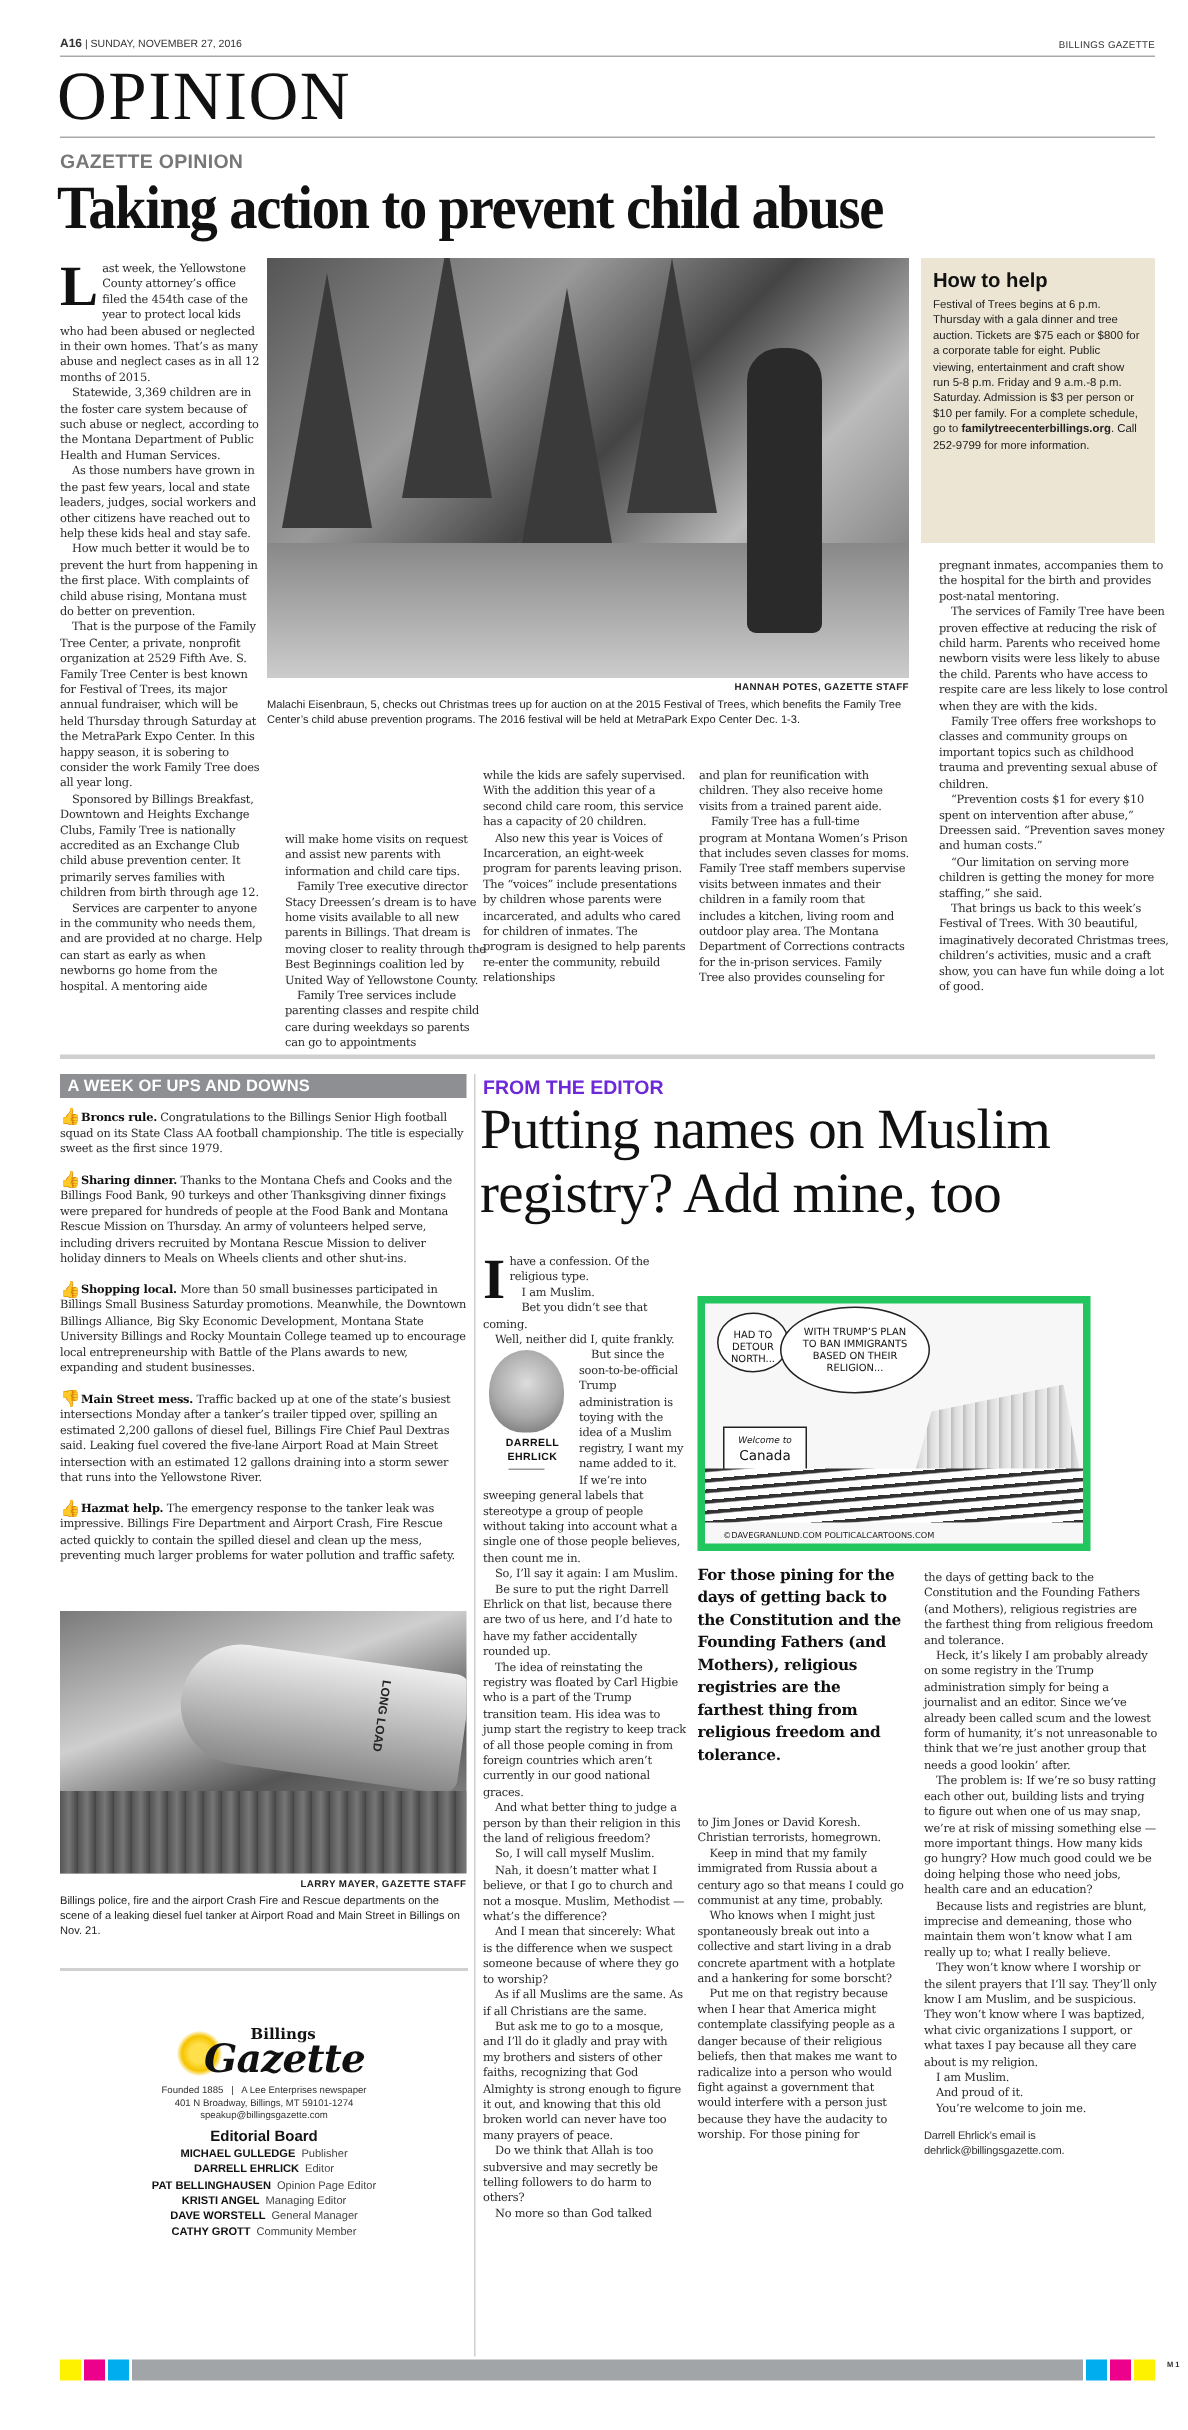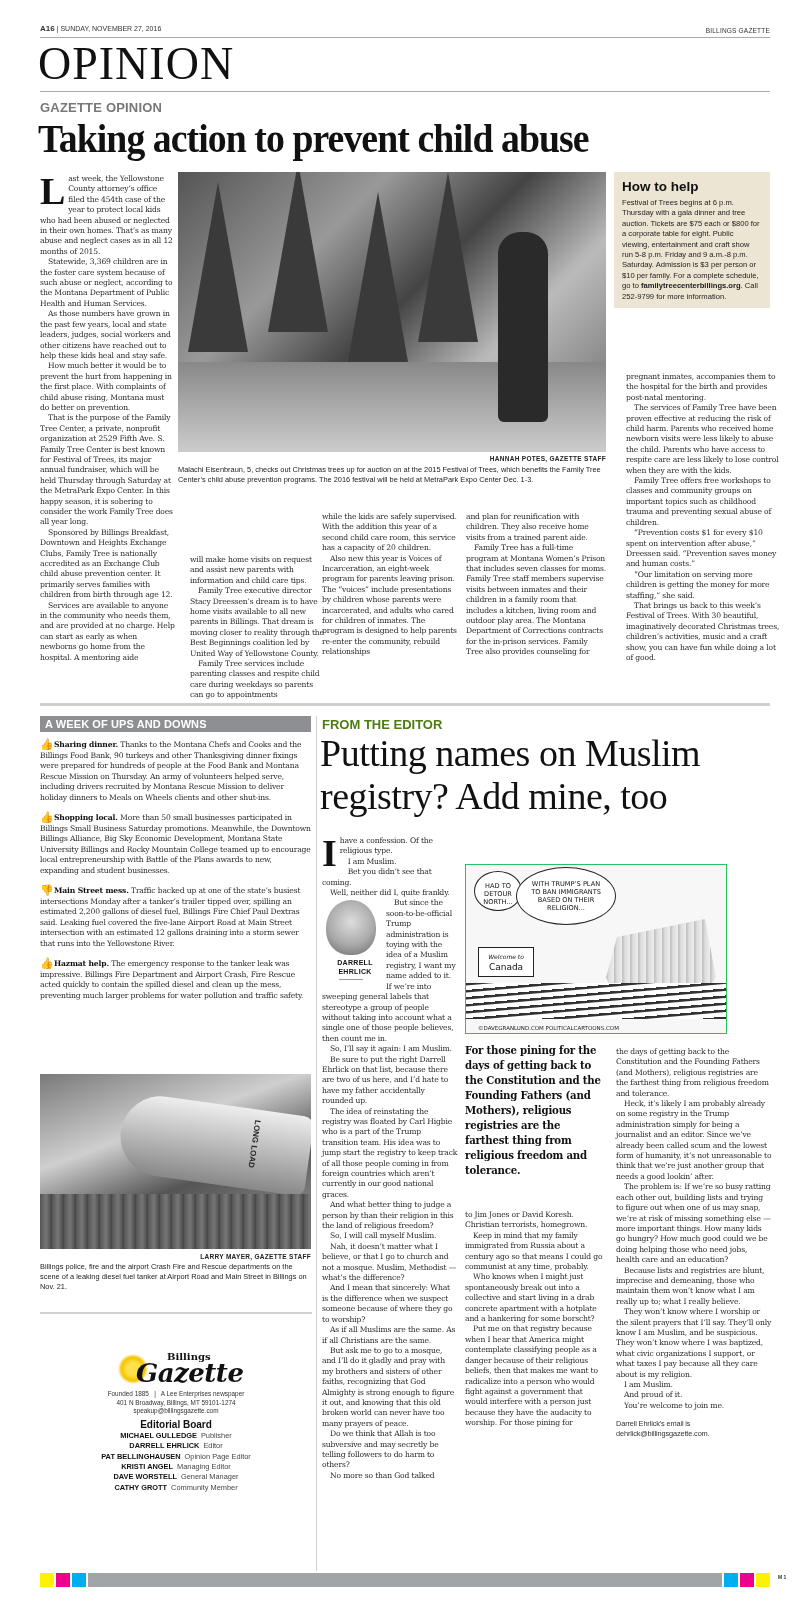--- a/index.html
+++ b/index.html
@@ -26,21 +26,21 @@
   #photo-1 { left: 178px; top: 172px; width: 428px; height: 280px; background: linear-gradient(135deg,#555 0%,#999 30%,#444 50%,#bbb 70%,#666 100%); overflow: hidden; }
   #photo-1 .tree { position: absolute; width: 0; height: 0; border-left: 30px solid transparent; border-right: 30px solid transparent; border-bottom: 170px solid #3a3a3a; }
   #photo-1 .floor { position: absolute; left: 0; bottom: 0; width: 100%; height: 90px; background: linear-gradient(180deg,#888,#ccc); }
   #photo-1 .boy { position: absolute; left: 320px; top: 60px; width: 50px; height: 190px; background: #2a2a2a; border-radius: 22px 22px 6px 6px; }
   #photo-credit-1 { left: 178px; top: 455px; width: 428px; text-align: right; font-size: 6.5px; font-weight: bold; letter-spacing: 0.3px; color: #222; }
   #caption-1 { left: 178px; top: 465px; width: 430px; font-size: 7.4px; line-height: 10px; color: #222; }
   #col2 { left: 190px; top: 512px; width: 135px; margin-top: 43px; }
   #col3 { left: 322px; top: 512px; width: 135px; }
   #col4 { left: 466px; top: 512px; width: 140px; }
   #col5 { left: 614px; top: 372px; width: 156px; margin-left: 12px; }
-  #how-to-help { left: 614px; top: 172px; width: 156px; height: 136px; background: #ece5d3; padding: 7px 8px; }
+  #how-to-help { left: 614px; top: 172px; width: 156px; height: 190px; background: #ece5d3; padding: 7px 8px; }
   #how-to-help h3 { font-family: "Liberation Sans", sans-serif; font-size: 13.5px; font-weight: bold; color: #111; margin-bottom: 4px; }
   #how-to-help .txt { font-family: "Liberation Sans", sans-serif; font-size: 7.6px; line-height: 10.4px; color: #222; }
   #how-to-help b { font-weight: bold; }
 
   #rule-mid { left: 40px; top: 703px; width: 730px; height: 3px; background: #cfcfcf; }
 
   
   #ups-header { left: 40px; top: 716px; width: 271px; height: 16px; background: #8d8f92; color: #fff; font-family: "Liberation Sans", sans-serif; font-weight: bold; font-size: 11px; line-height: 16px; padding-left: 5px; letter-spacing: 0.1px; }
   #ups-list { left: 40px; top: 740px; width: 272px; }
   .ud-item { font-family: "DejaVu Serif", serif; font-size: 7.6px; line-height: 10.5px; color: #2a2a2a; margin-bottom: 10px; letter-spacing: -0.15px; }
@@ -58,28 +58,28 @@
   #masthead-logo .sun { position: absolute; left: 78px; top: 4px; width: 30px; height: 30px; border-radius: 50%; background: radial-gradient(circle,#ffe04a 30%,#f5c400 55%,rgba(255,210,0,0) 72%); }
   #masthead-logo .small { position: absolute; left: 127px; top: 1px; font-family: "DejaVu Serif", serif; font-weight: bold; font-size: 10px; color: #111; }
   #masthead-logo .big { position: absolute; left: 96px; top: 8px; font-family: "DejaVu Serif", serif; font-weight: bold; font-size: 26px; line-height: 30px; color: #111; letter-spacing: -0.5px; font-style: italic; }
   #masthead .info { font-family: "Liberation Sans", sans-serif; font-size: 6.4px; line-height: 8.6px; color: #333; }
   #masthead h4 { font-family: "Liberation Sans", sans-serif; font-size: 10px; font-weight: bold; margin: 3px 0 1px; color: #111; }
   #masthead .member { font-family: Liberation Sans, sans-serif; font-size: 7.4px; line-height: 10.4px; color: #444; }
   #masthead .member b { color: #111; margin-right: 4px; }
 
   
   #vrule { left: 316px; top: 716px; width: 1px; height: 855px; background: #d0d0d0; }
-  #kicker-2 { left: 322px; top: 717px; font-size: 13px; font-weight: bold; color: #4d7c0f; font-family: "Liberation Sans", sans-serif; }
+  #kicker-2 { left: 322px; top: 717px; font-size: 13px; font-weight: bold; color: #6d28d9; font-family: "Liberation Sans", sans-serif; }
   #headline-2 { left: 320px; top: 732px; width: 460px; font-family: "Liberation Serif", serif; font-size: 38px; line-height: 43px; color: #111; letter-spacing: -0.5px; }
   #ed-col1 { left: 322px; top: 836px; width: 136px; }
   .portrait { float: left; width: 58px; margin: 2px 6px 2px 0; text-align: center; }
   .portrait .face { width: 50px; height: 55px; margin: 0 auto; border-radius: 50% 50% 45% 45%; background: radial-gradient(circle at 50% 40%,#ddd 0,#aaa 55%,#666 100%); }
   .portrait .name { font-family: "Liberation Sans", sans-serif; font-weight: bold; font-size: 7px; line-height: 9px; color: #111; margin-top: 3px; letter-spacing: 0.3px; }
   .portrait .line { width: 24px; height: 1px; background: #999; margin: 3px auto; }
-  #cartoon { left: 465px; top: 864px; width: 262px; height: 170px; background: #f7f7f7; border: 1px solid #22c55e; overflow: hidden; }
+  #cartoon { left: 465px; top: 864px; width: 262px; height: 170px; background: #f7f7f7; border: 5px solid #22c55e; overflow: hidden; }
   #cartoon .bubble { position: absolute; background: #fff; border: 1.2px solid #222; border-radius: 50%; font-family: "DejaVu Sans", sans-serif; font-size: 6.6px; line-height: 8px; text-align: center; color: #111; }
   #cartoon .sign { position: absolute; left: 12px; top: 82px; width: 56px; height: 30px; border: 1.2px solid #222; background: #fff; font-size: 9px; line-height: 10px; text-align: center; padding-top: 3px; color: #111; font-family: "DejaVu Sans", sans-serif; }
   #cartoon .sign i { font-size: 6px; }
   #cartoon .ship { position: absolute; left: 140px; top: 45px; width: 110px; height: 90px; background: repeating-linear-gradient(90deg,#bbb 0,#ddd 3px,#eee 8px); border-bottom: 3px solid #333; clip-path: polygon(10% 30%,90% 10%,100% 75%,85% 100%,10% 100%,0 75%); }
   #cartoon .sea { position: absolute; left: 0; bottom: 14px; width: 100%; height: 36px; background: repeating-linear-gradient(175deg,#333 0,#333 2px,#fff 3px,#fff 7px); }
   #cartoon .sig { position: absolute; left: 12px; bottom: 2px; font-size: 5.5px; color: #222; font-family: "DejaVu Sans", sans-serif; }
   #pullquote { left: 465px; top: 1043px; width: 140px; font-family: "DejaVu Serif", serif; font-weight: bold; font-size: 10.2px; line-height: 15px; color: #111; letter-spacing: -0.2px; }
   #ed-col2 { left: 465px; top: 1210px; width: 140px; }
   #ed-col3 { left: 616px; top: 1047px; width: 156px; }
   #email-note { margin-top: 8px; font-family: "Liberation Sans", sans-serif; font-size: 7.4px; line-height: 10px; color: #333; }
@@ -104,21 +104,21 @@
 <div id="kicker-1" class="abs sans">GAZETTE OPINION</div>
 <div id="headline-1" class="abs">Taking action to prevent child abuse</div>
 
 <div id="col1" class="abs body-text">
   <p class="noindent"><span class="dropcap">L</span><span>ast week, the Yellowstone County attorney’s office filed the 454th case of the year to protect local kids who had been abused or neglected in their own homes. That’s as many abuse and neglect cases as in all 12 months of 2015.</span></p>
   <p>Statewide, 3,369 children are in the foster care system because of such abuse or neglect, according to the Montana Department of Public Health and Human Services.</p>
   <p>As those numbers have grown in the past few years, local and state leaders, judges, social workers and other citizens have reached out to help these kids heal and stay safe.</p>
   <p>How much better it would be to prevent the hurt from happening in the first place. With complaints of child abuse rising, Montana must do better on prevention.</p>
   <p>That is the purpose of the Family Tree Center, a private, nonprofit organization at 2529 Fifth Ave. S. Family Tree Center is best known for Festival of Trees, its major annual fundraiser, which will be held Thursday through Saturday at the MetraPark Expo Center. In this happy season, it is sobering to consider the work Family Tree does all year long.</p>
   <p>Sponsored by Billings Breakfast, Downtown and Heights Exchange Clubs, Family Tree is nationally accredited as an Exchange Club child abuse prevention center. It primarily serves families with children from birth through age 12.</p>
-  <p>Services are available to anyone in the community who needs them, and are provided at no charge. Help can start as early as when newborns go home from the hospital. A mentoring aide</p>
+  <p>Services are carpenter to anyone in the community who needs them, and are provided at no charge. Help can start as early as when newborns go home from the hospital. A mentoring aide</p>
 </div>
 
 <div id="photo-1" class="abs">
   <div class="tree" style="left:10px;top:10px;"></div>
   <div class="tree" style="left:90px;top:-10px;"></div>
   <div class="tree" style="left:170px;top:20px;"></div>
   <div class="tree" style="left:240px;top:0px;"></div>
   <div class="floor"></div>
   <div class="boy"></div>
 </div>
@@ -151,20 +151,23 @@
   <p>Family Tree offers free workshops to classes and community groups on important topics such as childhood trauma and preventing sexual abuse of children.</p>
   <p>“Prevention costs $1 for every $10 spent on intervention after abuse,” Dreessen said. “Prevention saves money and human costs.”</p>
   <p>“Our limitation on serving more children is getting the money for more staffing,” she said.</p>
   <p>That brings us back to this week’s Festival of Trees. With 30 beautiful, imaginatively decorated Christmas trees, children’s activities, music and a craft show, you can have fun while doing a lot of good.</p>
 </div>
 
 <div id="rule-mid" class="abs"></div>
 
 <div id="ups-header" class="abs">A WEEK OF UPS AND DOWNS</div>
 <div id="ups-list" class="abs">
+  <div class="ud-item">
+    <span class="thumb">👍</span><span class="title">Broncs rule.</span><span> Congratulations to the Billings Senior High football squad on its State Class AA football championship. The title is especially sweet as the first since 1979.</span>
+  </div>
   <div class="ud-item">
     <span class="thumb">👍</span><span class="title">Sharing dinner.</span><span> Thanks to the Montana Chefs and Cooks and the Billings Food Bank, 90 turkeys and other Thanksgiving dinner fixings were prepared for hundreds of people at the Food Bank and Montana Rescue Mission on Thursday. An army of volunteers helped serve, including drivers recruited by Montana Rescue Mission to deliver holiday dinners to Meals on Wheels clients and other shut-ins.</span>
   </div>
   <div class="ud-item">
     <span class="thumb">👍</span><span class="title">Shopping local.</span><span> More than 50 small businesses participated in Billings Small Business Saturday promotions. Meanwhile, the Downtown Billings Alliance, Big Sky Economic Development, Montana State University Billings and Rocky Mountain College teamed up to encourage local entrepreneurship with Battle of the Plans awards to new, expanding and student businesses.</span>
   </div>
   <div class="ud-item">
     <span class="thumb">👎</span><span class="title">Main Street mess.</span><span> Traffic backed up at one of the state’s busiest intersections Monday after a tanker’s trailer tipped over, spilling an estimated 2,200 gallons of diesel fuel, Billings Fire Chief Paul Dextras said. Leaking fuel covered the five-lane Airport Road at Main Street intersection with an estimated 12 gallons draining into a storm sewer that runs into the Yellowstone River.</span>
   </div>
   <div class="ud-item">

